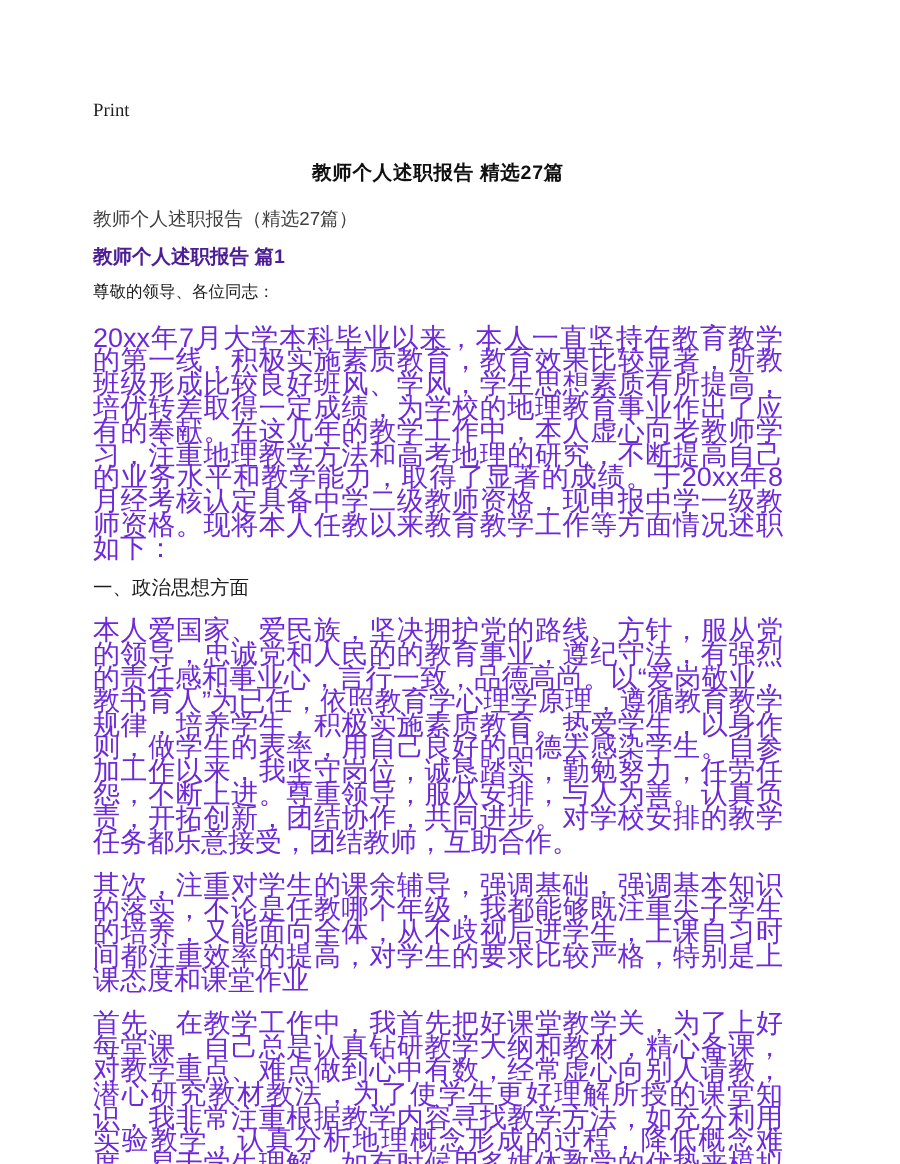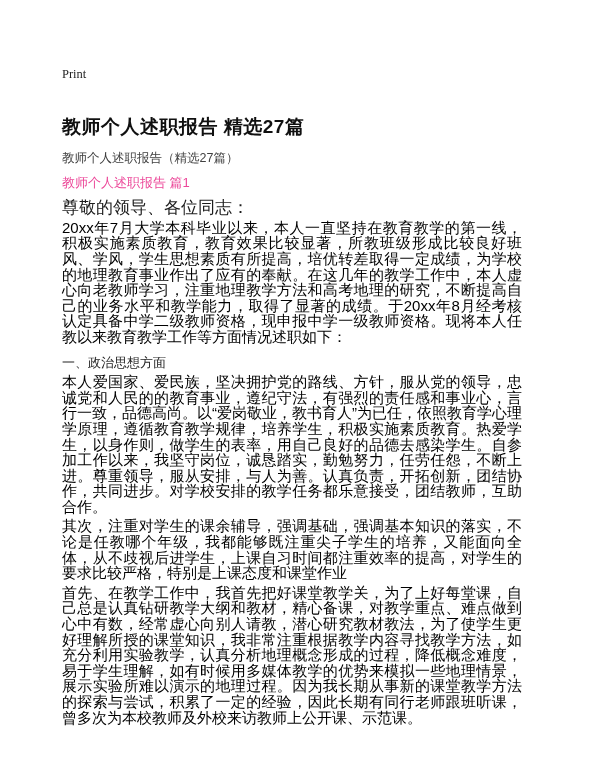--- a/index.html
+++ b/index.html
@@ -21,58 +21,58 @@
   }
   .print-link {
     font-family: "Liberation Serif", "DejaVu Serif", serif;
     font-size: 12.5px;
     line-height: 15px;
     color: #1f1f1f;
     display: inline-block;
     cursor: pointer;
   }
   .doc-title {
-    margin-top: 32px;
-    font-size: 19px;
+    margin-top: 20px;
+    font-size: 13px;
     font-weight: bold;
     line-height: 26px;
-    text-align: left;
+    text-align: center;
     color: #101010;
     letter-spacing: 0.5px;
   }
   .doc-subtitle {
     margin-top: 11px;
     font-size: 12.5px;
     line-height: 15.6px;
     color: #404040;
   }
   .article-heading {
     margin-top: 8px;
     font-size: 13px;
-    font-weight: normal;
+    font-weight: bold;
     line-height: 15.6px;
-    color: #ec4899;
+    color: #4c1d95;
   }
   .salutation {
     margin-top: 10px;
-    font-size: 17px;
+    font-size: 11px;
     line-height: 15.6px;
   }
   .section-heading {
     margin-top: 10px;
     font-size: 13px;
     line-height: 15.6px;
   }
   .para {
-    margin-top: 4px;
-    font-size: 15px;
+    margin-top: 14px;
+    font-size: 18px;
     line-height: 15.6px;
     text-align: justify;
     text-justify: inter-ideograph;
-    color: #000000;
+    color: #6d28d9;
   }
 </style>
 </head>
 <body>
 
 <div class="page">
   <div class="content">
 
     <span class="print-link">Print</span>
 

